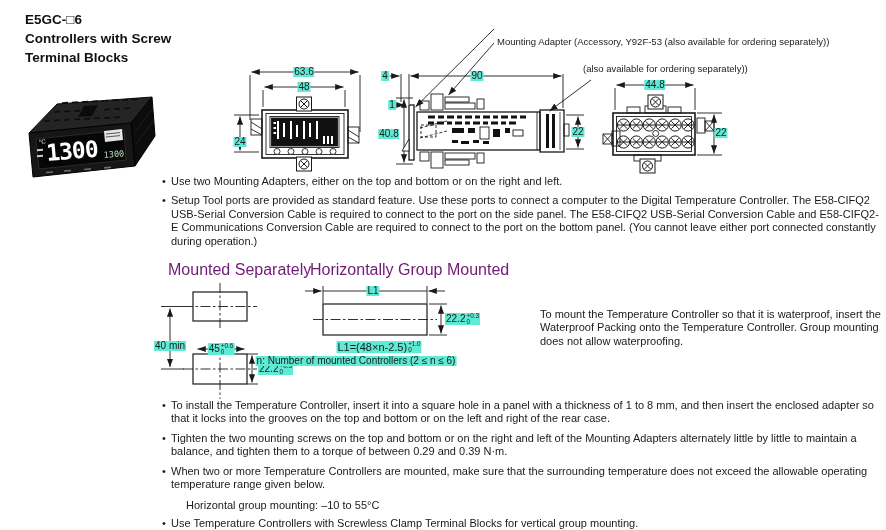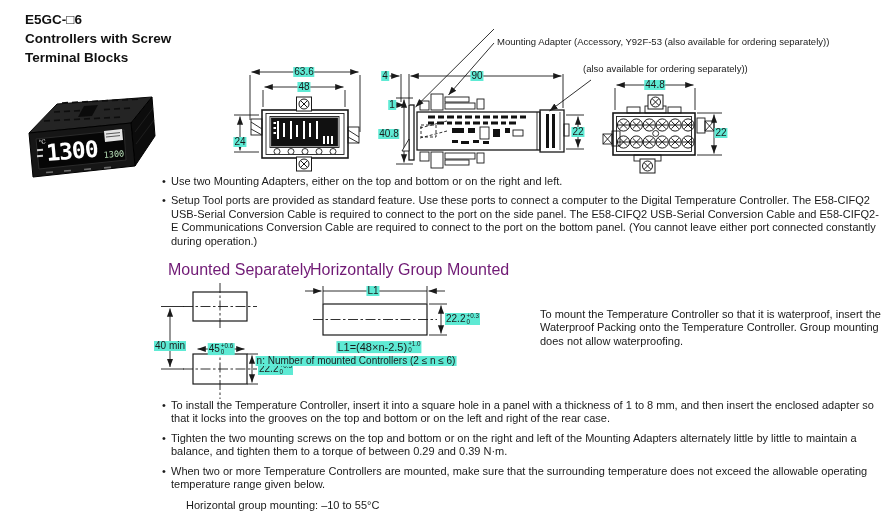--- a/index.html
+++ b/index.html
@@ -378,15 +378,16 @@
   <div class="bli">Setup Tool ports are provided as standard feature. Use these ports to connect a computer to the Digital Temperature Controller. The E58-CIFQ2 USB-Serial Conversion Cable is required to connect to the port on the side panel. The E58-CIFQ2 USB-Serial Conversion Cable and E58-CIFQ2-E Communications Conversion Cable are required to connect to the port on the bottom panel. (You cannot leave either port connected constantly during operation.)</div>
 </div>
 
 <div class="para" style="left:540px;top:308px;width:352px">To mount the Temperature Controller so that it is waterproof, insert the Waterproof Packing onto the Temperature Controller. Group mounting does not allow waterproofing.</div>
 
 <div class="blist" style="left:162px;top:399px;width:720px">
   <div class="bli">To install the Temperature Controller, insert it into a square hole in a panel with a thickness of 1 to 8 mm, and then insert the enclosed adapter so that it locks into the grooves on the top and bottom or on the left and right of the rear case.</div>
   <div class="bli">Tighten the two mounting screws on the top and bottom or on the right and left of the Mounting Adapters alternately little by little to maintain a balance, and tighten them to a torque of between 0.29 and 0.39 N·m.</div>
   <div class="bli tight">When two or more Temperature Controllers are mounted, make sure that the surrounding temperature does not exceed the allowable operating temperature range given below.</div>
   <div class="nli">Horizontal group mounting: –10 to 55°C</div>
+  <div class="bli">Use Temperature Controllers with Screwless Clamp Terminal Blocks for vertical group mounting.</div>
 </div>
 
 </div>
 
 </body></html>

